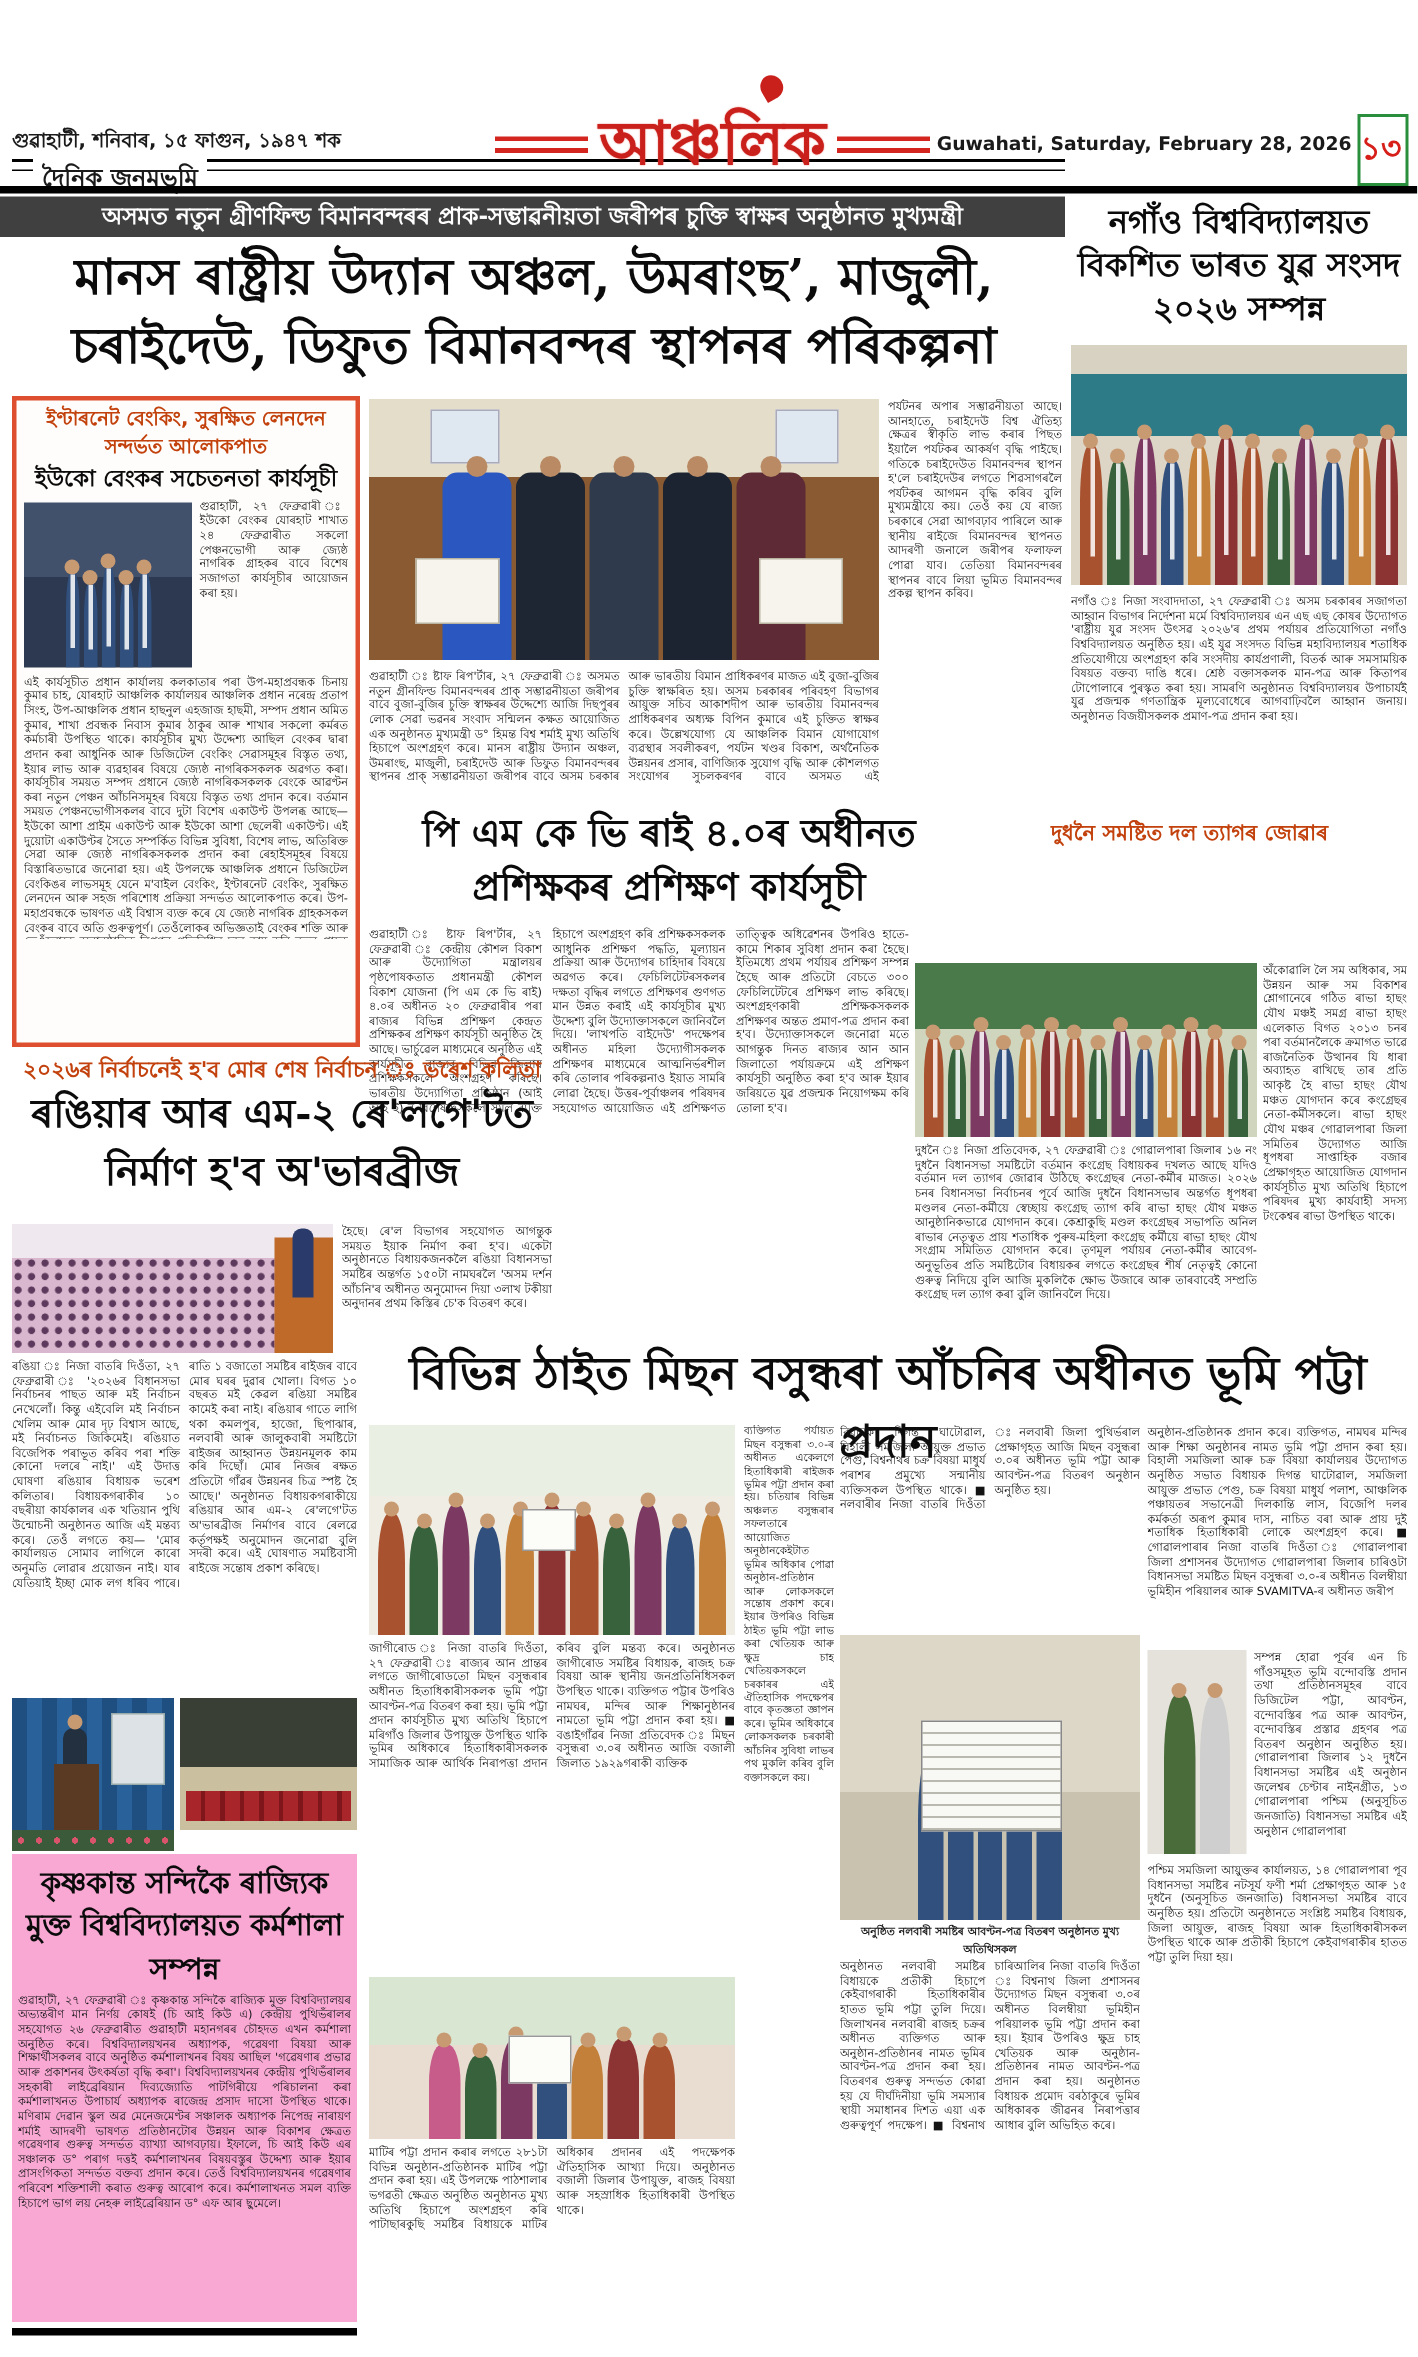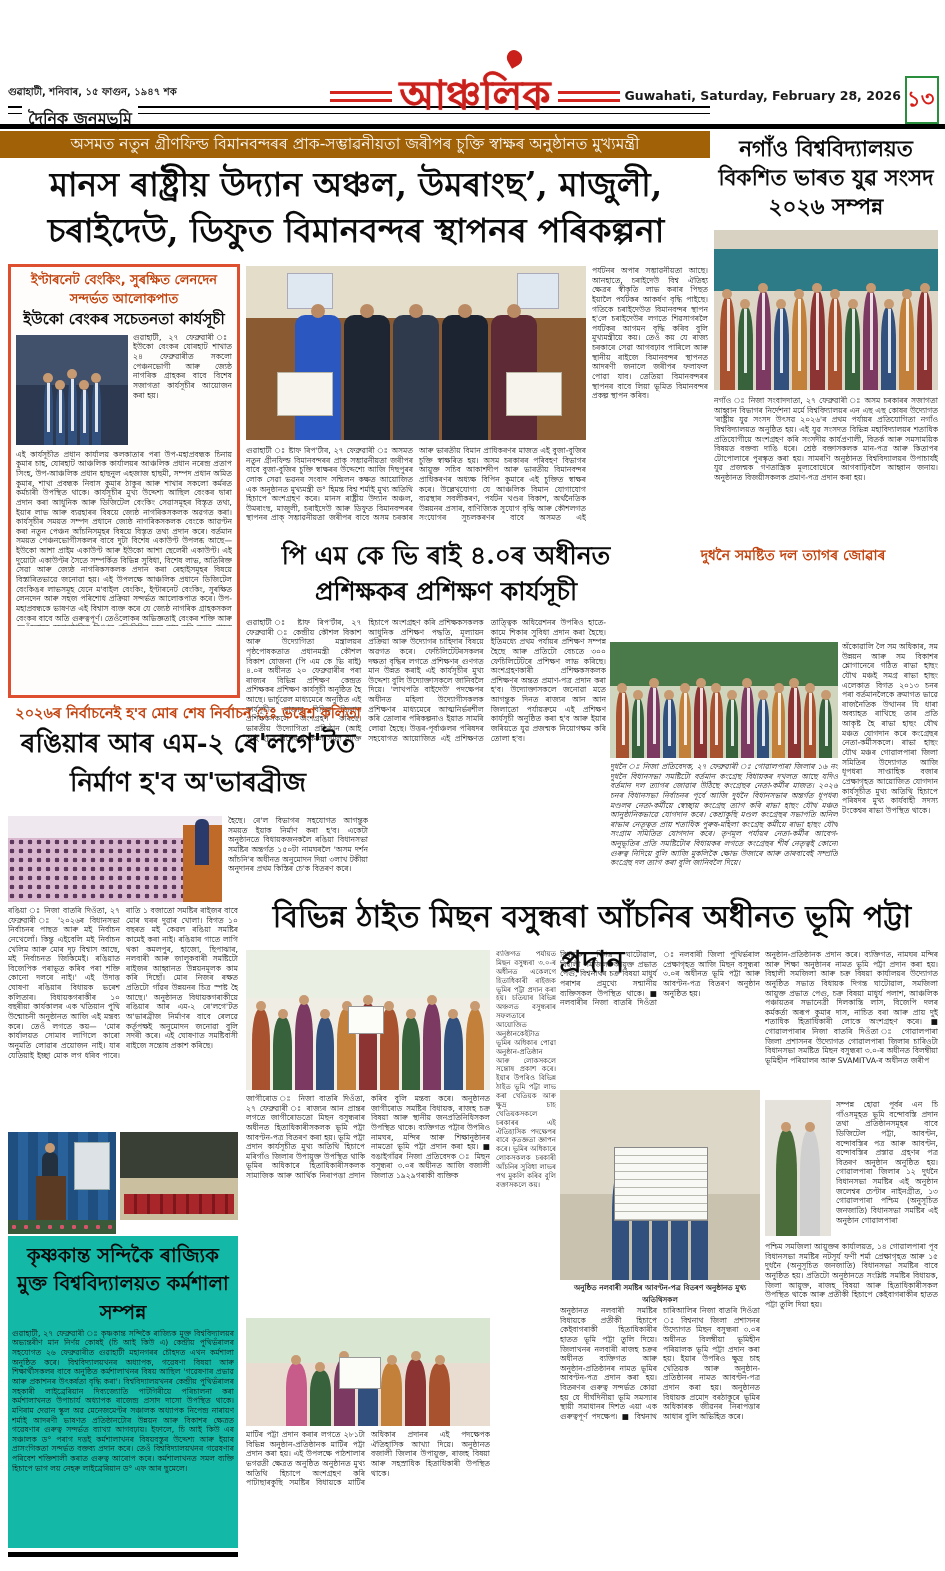--- a/index.html
+++ b/index.html
@@ -7,38 +7,38 @@
         font-family:"DejaVu Sans",sans-serif;color:#1a1a1a;}
   .abs{position:absolute;}
   .txt{font-size:7.6px;line-height:1.27;text-align:justify;overflow:hidden;color:#141414;}
   .txt.sm{font-size:7px;}
   .cols2{column-count:2;column-gap:6px;}
   .cols3{column-count:3;column-gap:7px;}
   .hl{font-family:"DejaVu Serif","DejaVu Sans",serif;font-weight:bold;color:#0b0b0b;
       text-align:center;}
   .kicker{font-weight:bold;text-align:center;color:#c2410c;}
   
-  #date-as{left:8px;top:84px;width:300px;font-size:10px;font-weight:bold;}
+  #date-as{left:8px;top:84px;width:300px;font-size:13px;font-weight:bold;}
   #pubrow{left:8px;top:106px;width:702px;display:flex;gap:6px;}
   #pubrow .dbl{flex:1;height:5px;border-top:2px solid #000;border-bottom:1px solid #000;}
   #pubrow .dbl.short{flex:0 0 14px;}
   #pub-name{font-size:16px;font-weight:bold;white-space:nowrap;}
   #logo-wrap{left:330px;top:72px;width:290px;height:50px;display:flex;align-items:center;justify-content:center;gap:8px;}
   #logo-text{font-size:40px;font-weight:bold;color:#c9201c;font-family:"DejaVu Serif",serif;
              text-shadow:0 0 1px #e2524d;position:relative;}
   #logo-text .flame{position:absolute;top:-14px;right:28px;width:15px;height:16px;background:#c9201c;
              border-radius:60% 60% 60% 0;transform:rotate(-30deg);}
   .bars{width:105px;height:13px;background:repeating-linear-gradient(180deg,#d4251f 0 3px,#ffffff 3px 8px);}
   #date-en{right:44px;top:88px;font-size:12.5px;font-weight:bold;}
   #pageno-box{right:6px;top:76px;width:30px;height:44px;border:2px solid #2a8f3c;
               display:flex;align-items:center;}
   #pageno{color:#d71f1a;font-size:21px;font-weight:bold;}
   #toprule{left:0;top:124px;width:945px;height:5px;background:#000;}
-  #banner{left:0;top:131px;width:710px;height:27px;background:#a16207;color:#fff;
-          font-weight:normal;font-size:15.5px;text-align:center;line-height:27px;overflow:hidden;}
+  #banner{left:0;top:131px;width:710px;height:27px;background:#404040;color:#fff;
+          font-weight:bold;font-size:15.5px;text-align:center;line-height:27px;overflow:hidden;}
   
   #lead-hl{left:2px;top:162px;width:708px;height:100px;font-size:33px;line-height:1.38;}
   #nagaon-hl{left:714px;top:134px;width:224px;height:94px;font-size:21.5px;line-height:1.35;}
   #pmkvy-hl{left:246px;top:538px;width:400px;height:76px;font-size:25px;line-height:1.42;}
   #cong-kicker{left:648px;top:544px;width:290px;font-size:14px;}
   #cong-hl{left:640px;top:564px;width:298px;height:74px;font-size:22.5px;line-height:1.5;}
   #rangia-kicker{left:8px;top:702px;width:360px;font-size:14.5px;}
   #rangia-hl{left:8px;top:724px;width:360px;height:86px;font-size:26px;line-height:1.5;}
   #bas-hl{left:246px;top:894px;width:692px;height:50px;font-size:30px;line-height:1.5;}
   #kk-hl{font-size:19.5px;line-height:1.45;padding-top:4px;}
@@ -121,34 +121,34 @@
   
   #ph-goal{left:765px;top:1100px;width:66px;height:136px;background:#e4e2da;}
   #ph-goal i:nth-child(1){background:#4a6b3a!important;} #ph-goal i:nth-child(2){background:#cfcfcf!important;}
   #ph-goal .crowd i{width:38%;height:78%;}
   
   #lead-colr{left:592px;top:266px;width:116px;height:276px;}
   #lead-below{left:246px;top:446px;width:340px;height:86px;}
   #nagaon-body{left:714px;top:396px;width:224px;height:142px;}
   #pmkvy-body{left:246px;top:618px;width:360px;height:270px;}
   #cong-side{left:842px;top:642px;width:96px;height:246px;}
-  #cong-body{left:610px;top:762px;width:228px;height:126px;font-style:italic;}
+  #cong-body{left:610px;top:762px;width:228px;height:126px;}
   #rangia-colr{left:228px;top:816px;width:140px;height:74px;}
   #rangia-body{left:8px;top:906px;width:230px;height:222px;}
   #jag-text{left:246px;top:1094px;width:244px;height:220px;}
   #bng-text{left:246px;top:1430px;width:244px;height:130px;}
   #mid-col{left:496px;top:950px;width:60px;height:610px;}
   #nal-top{left:560px;top:950px;width:200px;height:136px;}
   #nal-cap{left:560px;top:1282px;width:200px;height:22px;font-size:7.2px;font-weight:bold;text-align:center;overflow:hidden;}
   #nal-bottom{left:560px;top:1306px;width:200px;height:256px;}
   #goal-a{left:765px;top:950px;width:173px;height:148px;}
   #goal-b{left:836px;top:1100px;width:102px;height:138px;}
   #goal-c{left:765px;top:1242px;width:173px;height:318px;}
   
-  #kk-box{left:8px;top:1236px;width:230px;height:312px;background:#14b8a6;padding:2px 4px;box-sizing:border-box;}
+  #kk-box{left:8px;top:1236px;width:230px;height:312px;background:#f9a8d4;padding:2px 4px;box-sizing:border-box;}
   #kk-body{height:244px;margin-top:2px;}
   #bottomrule{left:8px;top:1552px;width:230px;height:5px;background:#000;}
 </style>
 </head>
 <body>
 
 <div id="page">
 
   <div class="abs" id="date-as">গুৱাহাটী, শনিবাৰ, ১৫ ফাগুন, ১৯৪৭ শক</div>
   <div class="abs" id="pubrow">

